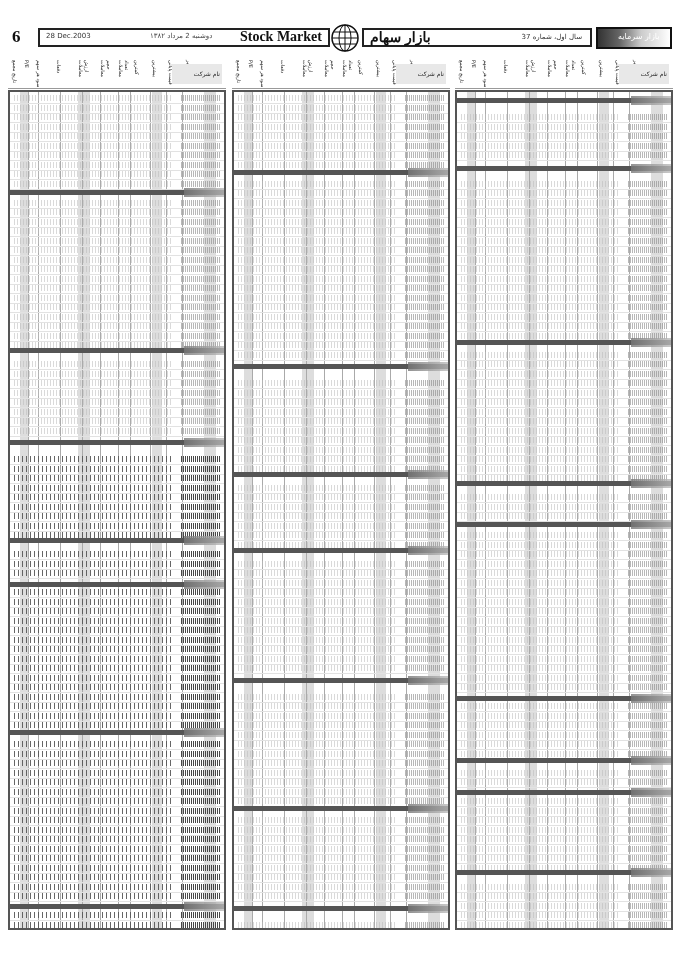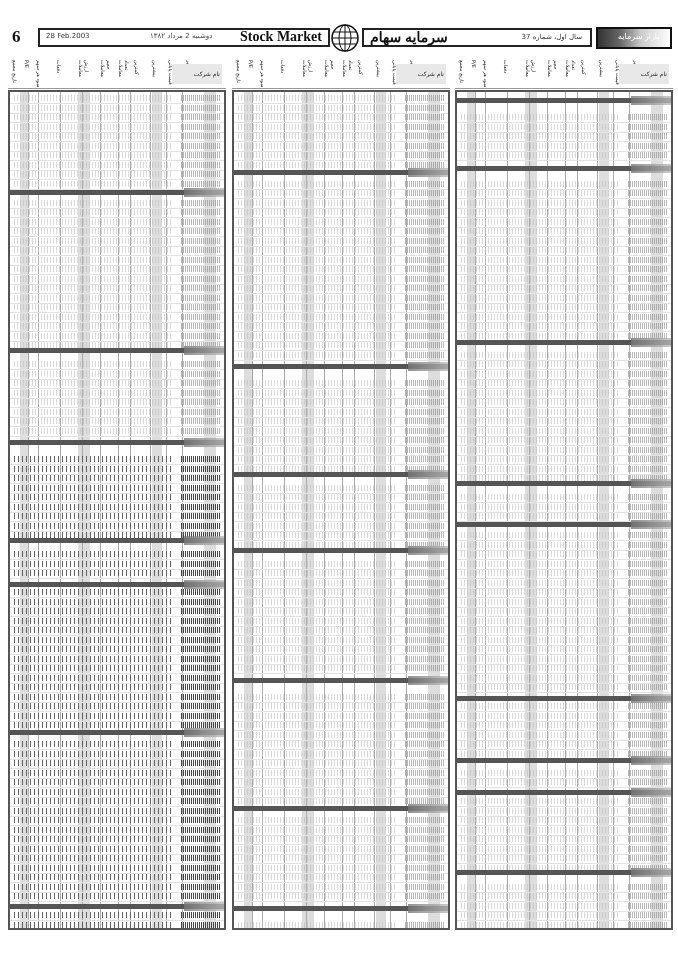--- a/index.html
+++ b/index.html
@@ -31,34 +31,34 @@
   .row.dark .rname{opacity:.9;background:repeating-linear-gradient(90deg,#333 0,#333 1px,transparent 1px,transparent 2px);}
   .divider{position:absolute;left:0;right:0;height:5px;background:#555;}
   .divider::after{content:"";position:absolute;right:0;top:-2px;width:40px;height:9px;background:linear-gradient(90deg,#777,#bbb);opacity:.8;}
 </style>
 </head>
 <body>
 
 <div class="header">
   <div class="pagenum">6</div>
   <div class="hbox-l">
-    <span class="date">28 Feb.2003</span>
+    <span class="date">28 Dec.2003</span>
     <span class="date2">دوشنبه 2 مرداد ۱۳۸۲</span>
     <span class="title">Stock Market</span>
   </div>
   <svg class="globe" viewBox="0 0 30 30">
     <circle cx="15" cy="15" r="13" fill="#fff" stroke="#111" stroke-width="1.5"></circle>
     <ellipse cx="15" cy="15" rx="6" ry="13" fill="none" stroke="#111"></ellipse>
     <line x1="15" y1="2" x2="15" y2="28" stroke="#111"></line>
     <line x1="2" y1="15" x2="28" y2="15" stroke="#111"></line>
     <line x1="4" y1="9" x2="26" y2="9" stroke="#111"></line>
     <line x1="4" y1="21" x2="26" y2="21" stroke="#111"></line>
   </svg>
   <div class="hbox-r">
-    <span class="title">سرمایه سهام</span>
+    <span class="title">بازار سهام</span>
     <span class="issue">سال اول، شماره 37</span>
   </div>
   <div class="logo">
     <span>بازار سرمایه</span>
   </div>
 </div>
 
 <div class="col" id="col-left" style="left:8px;">
     <div class="thead">
       <span class="th" style="left: 4px;">تاریخ مجمع</span>

